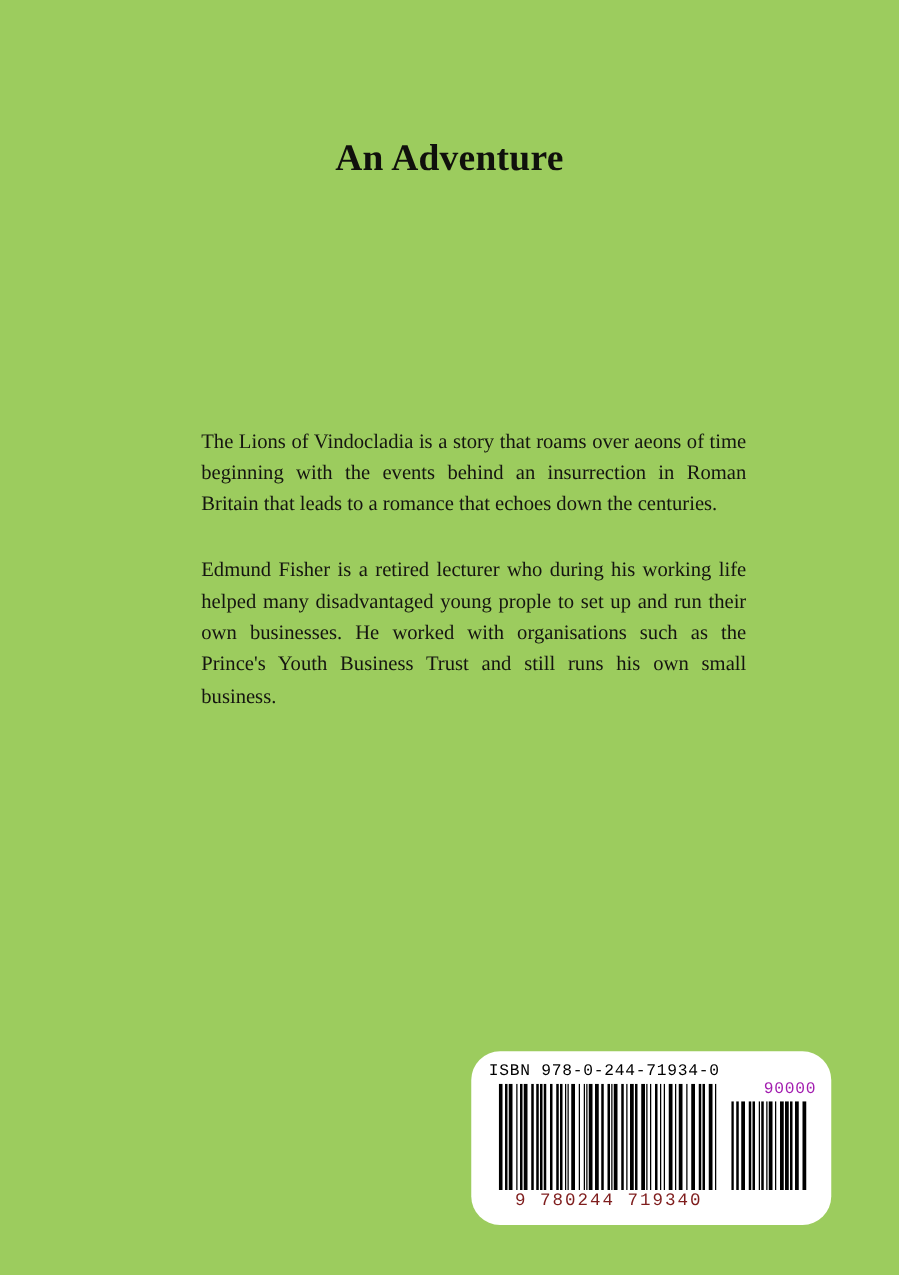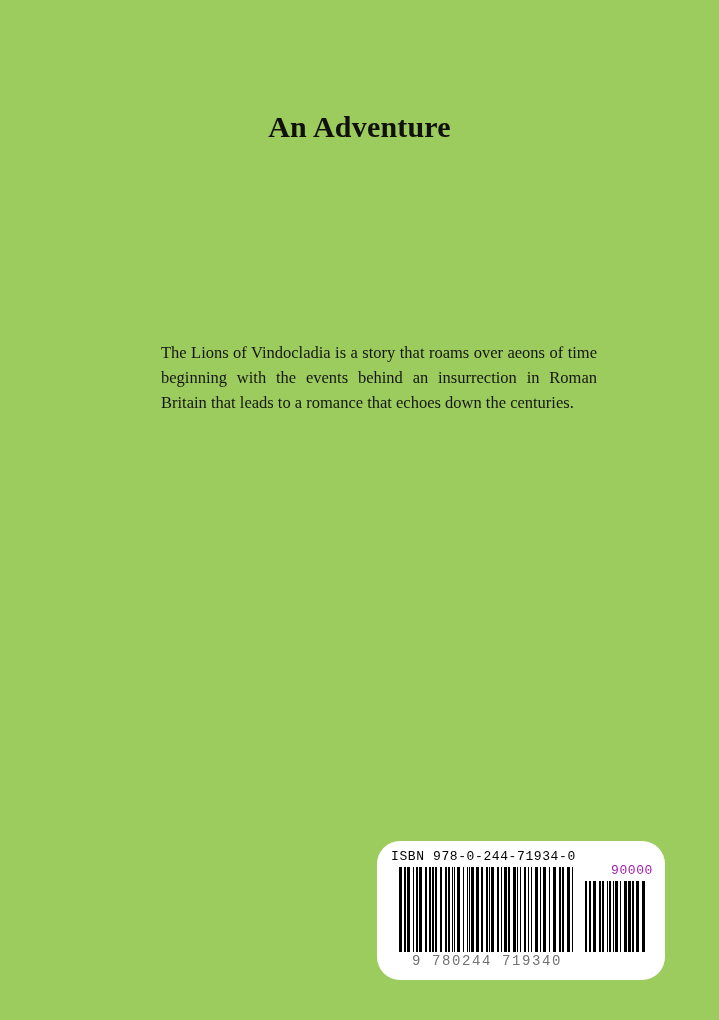--- a/index.html
+++ b/index.html
@@ -108,35 +108,36 @@
   }
   .digits {
     position: absolute;
     left: 22px;
     top: 112px;
     width: 176px;
     text-align: center;
     font-family: "Liberation Mono", monospace;
     font-size: 14px;
     letter-spacing: 1.6px;
-    color: #737373;
+    color: #7f1d1d;
     white-space: nowrap;
   }
 </style>
 </head>
 <body>
 
 <div class="cover">
 
   <div class="title-block">
     <span class="title-line">An Adventure</span>
   </div>
 
   <div class="body-block">
     <p class="para">The Lions of Vindocladia is a story that roams over aeons of time beginning with the events behind an insurrection in Roman Britain that leads to a romance that echoes down the centuries.</p>
+    <p class="para">Edmund Fisher is a retired lecturer who during his working life helped many disadvantaged young prople to set up and run their own businesses. He worked with organisations such as the Prince's Youth Business Trust and still runs his own small business.</p>
   </div>
 
   <div class="barcode-area">
     <div class="isbn-text">ISBN 978-0-244-71934-0</div>
     <div class="addon-text">90000</div>
     <div class="bars-main">
         <div class="bar" style="left: 0px; width: 3px;"></div>
         <div class="bar" style="left: 5px; width: 2px;"></div>
         <div class="bar" style="left: 8px; width: 3px;"></div>
         <div class="bar" style="left: 14px; width: 1px;"></div>

